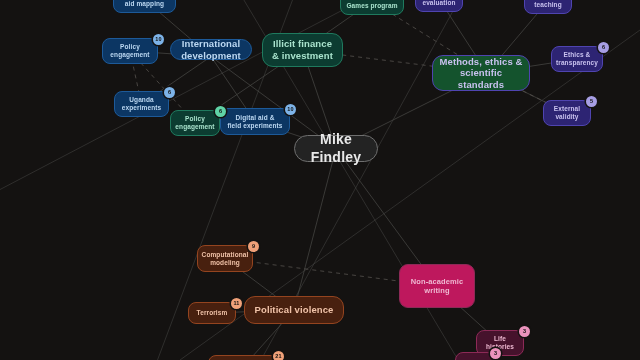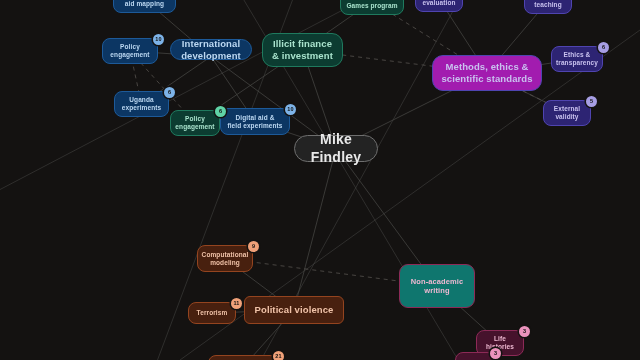--- a/index.html
+++ b/index.html
@@ -156,21 +156,21 @@
       </div>
       <div class="node tier-small" style="left: 340px; top: -12px; width: 64px; height: 27px; background: rgb(12, 60, 49); border-color: rgb(31, 122, 94); color: rgb(169, 227, 205); position: absolute;">
         <span class="node-label">Global Shell
 Games program</span>
       </div>
       <div class="node tier-small" style="left: 170px; top: 110px; width: 50px; height: 26px; background: rgb(12, 60, 49); border-color: rgb(31, 122, 94); color: rgb(169, 227, 205); position: absolute;">
         <span class="node-label">Policy
 engagement</span>
         <div class="badge" style="background: rgb(95, 211, 166); left: 44px; top: -5px;">6</div>
       </div>
-      <div class="node tier-major" style="left: 432px; top: 55px; width: 110px; height: 36px; background: #a21caf; border-color: rgb(79, 68, 176); color: rgb(201, 194, 239);">
+      <div class="node tier-major" style="left: 432px; top: 55px; width: 98px; height: 36px; background: #14532d; border-color: rgb(79, 68, 176); color: rgb(201, 194, 239);">
         <span class="node-label">Methods, ethics &amp;
 scientific standards</span>
       </div>
       <div class="node tier-small" style="left: 415px; top: -14px; width: 48px; height: 26px; background: rgb(45, 36, 115); border-color: rgb(79, 68, 176); color: rgb(201, 194, 239);">
         <span class="node-label">Impact
 evaluation</span>
       </div>
       <div class="node tier-small" style="left: 524px; top: -12px; width: 48px; height: 26px; background: rgb(45, 36, 115); border-color: rgb(79, 68, 176); color: rgb(201, 194, 239);">
         <span class="node-label">Methods
 teaching</span>
@@ -187,28 +187,28 @@
       </div>
       <div class="node tier-small" style="left: 197px; top: 245px; width: 56px; height: 27px; background: rgb(72, 32, 15); border-color: rgb(148, 68, 31); color: rgb(240, 194, 168); position: absolute;">
         <span class="node-label">Computational
 modeling</span>
         <div class="badge" style="background: rgb(240, 161, 121); left: 50px; top: -5px;">9</div>
       </div>
       <div class="node tier-small" style="left: 188px; top: 302px; width: 48px; height: 22px; background: rgb(72, 32, 15); border-color: rgb(148, 68, 31); color: rgb(240, 194, 168); position: absolute;">
         <span class="node-label">Terrorism</span>
         <div class="badge" style="background: rgb(240, 161, 121); left: 42px; top: -5px;">11</div>
       </div>
-      <div class="node tier-major" style="left: 244px; top: 296px; width: 100px; height: 28px; background: rgb(72, 32, 15); border-color: rgb(148, 68, 31); color: rgb(240, 194, 168); border-radius: 6px;">
+      <div class="node tier-major" style="left: 244px; top: 296px; width: 100px; height: 28px; background: rgb(72, 32, 15); border-color: rgb(148, 68, 31); color: rgb(240, 194, 168);">
         <span class="node-label">Political violence</span>
       </div>
       <div class="node tier-small" style="left: 208px; top: 355px; width: 70px; height: 24px; background: rgb(72, 32, 15); border-color: rgb(148, 68, 31); color: rgb(240, 194, 168); position: absolute;">
         <span class="node-label"></span>
         <div class="badge" style="background: rgb(240, 161, 121); left: 64px; top: -5px;">21</div>
       </div>
-      <div class="node tier-mid" style="left: 399px; top: 264px; width: 76px; height: 44px; background: #0f766e; border-color: rgb(141, 42, 87); color: rgb(239, 185, 210);">
+      <div class="node tier-mid" style="left: 399px; top: 264px; width: 76px; height: 44px; background: #be185d; border-color: rgb(141, 42, 87); color: rgb(239, 185, 210);">
         <span class="node-label">Non-academic
 writing</span>
       </div>
       <div class="node tier-small" style="left: 476px; top: 330px; width: 48px; height: 26px; background: rgb(70, 18, 44); border-color: rgb(141, 42, 87); color: rgb(239, 185, 210); position: absolute;">
         <span class="node-label">Life
 histories</span>
         <div class="badge" style="background: rgb(235, 147, 189); left: 42px; top: -5px;">3</div>
       </div>
       <div class="node tier-small" style="left: 455px; top: 352px; width: 40px; height: 20px; background: rgb(70, 18, 44); border-color: rgb(141, 42, 87); color: rgb(239, 185, 210); position: absolute;">
         <span class="node-label"></span>

